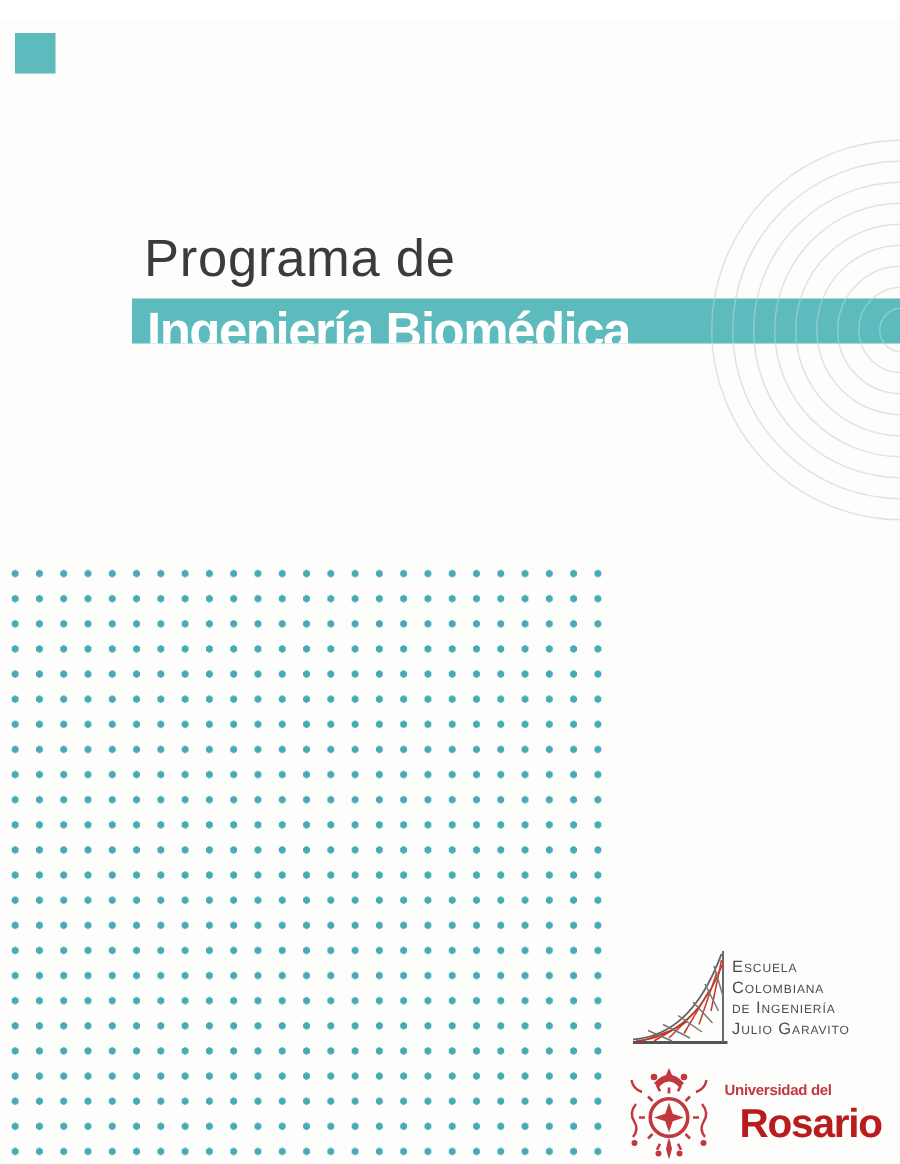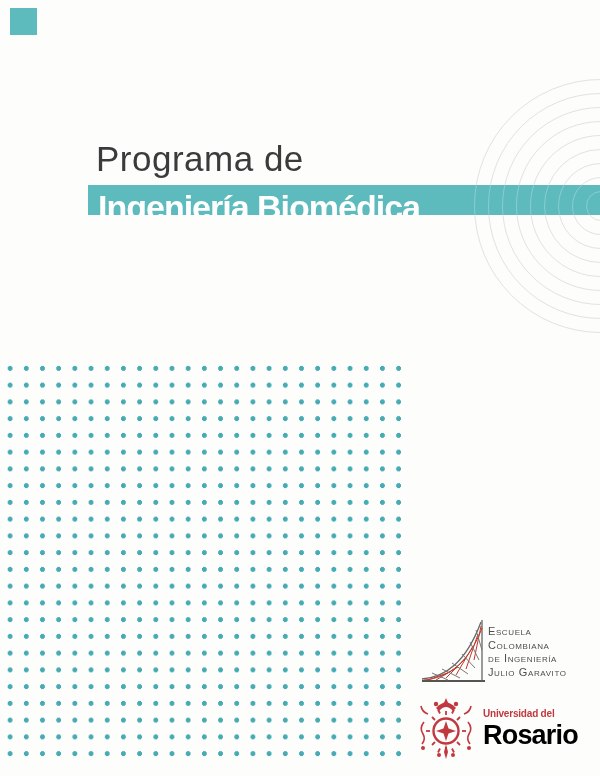--- a/index.html
+++ b/index.html
@@ -7,20 +7,21 @@
     width: 600px; height: 776px;
     background: #ffffff;
     font-family: "Liberation Sans", sans-serif;
     position: relative;
     overflow: hidden;
   }
   .page {
     position: absolute; inset: 0;
     background: #fdfdfc;
     overflow: hidden;
+    margin-top: 14px;
   }
 
   
   .accent-square {
     position: absolute; left: 10px; top: 8px;
     width: 27px; height: 27px;
     background: #5dbabd;
   }
 
   
@@ -74,23 +75,23 @@
 
   
   .rosario { position: absolute; left: 416px; top: 695px; z-index: 3; }
   .rosario-crest { position: absolute; left: 0; top: 1px; }
   .rosario-top {
     position: absolute; left: 67px; top: 13px;
     font-size: 10px; font-weight: 700; letter-spacing: -0.2px;
     color: #c2383f; white-space: nowrap;
   }
   .rosario-name {
-    position: absolute; left: 67px; top: 25px;
+    position: absolute; left: 77px; top: 25px;
     font-size: 27px; font-weight: 700; letter-spacing: -0.8px;
-    color: #000000; white-space: nowrap;
+    color: #b91c1c; white-space: nowrap;
   }
 </style>
 </head>
 <body>
 
 <div class="page">
 
   <div class="accent-square"></div>
 
   <div class="rings">

